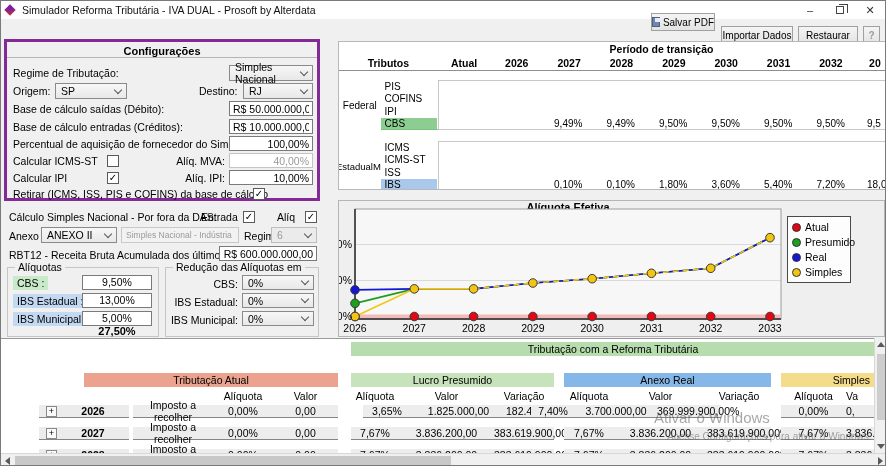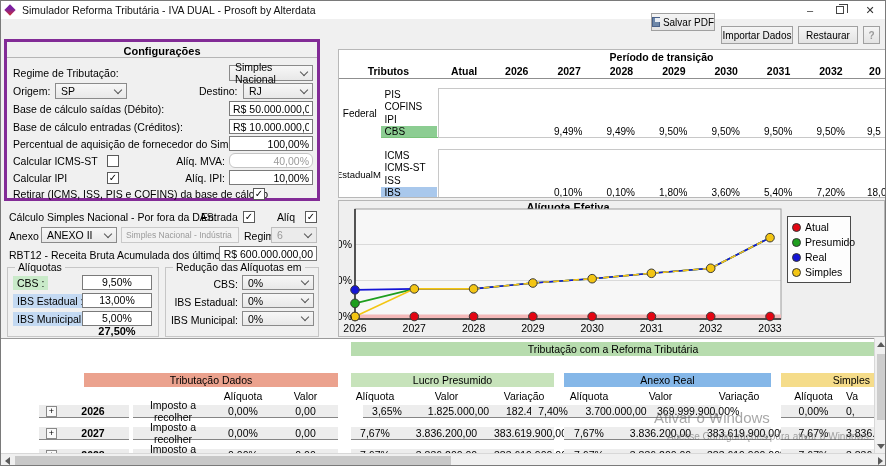--- a/index.html
+++ b/index.html
@@ -39,21 +39,21 @@
 
 .gbox{position:absolute;border:1px solid #c6c6c6}
 .gleg{position:absolute;top:-7px;left:7px;background:#f0f0f0;padding:0 3px;font-size:10.5px;white-space:nowrap}
 .chip{position:absolute;font-size:10.5px;padding:1px 4px;white-space:nowrap}
 .chip.g{background:#c9eac9}
 .chip.b{background:#c3d9f2}
 .vbox{position:absolute;border:1px solid #7a7a7a;background:#fff;font-size:10.5px;text-align:center;height:15px;line-height:13px}
 .totlbl{position:absolute;font-weight:bold;font-size:11px;text-align:center}
 
 
-.ttable{position:absolute;left:337px;top:48px;width:547px;height:149px;background:#fff;border:1px solid #b8b8b8;border-right:none;overflow:hidden;font-size:10px}
+.ttable{position:absolute;left:337px;top:40px;width:547px;height:149px;background:#fff;border:1px solid #b8b8b8;border-right:none;overflow:hidden;font-size:10px}
 .tt-h1{display:flex;height:13px;align-items:center}
 .tt-h1 .sp{width:99px}
 .tt-h1 .ph{flex:1;text-align:center;font-weight:bold;font-size:10.5px}
 .tt-h2{display:flex;height:16px;align-items:center;border-bottom:1px solid #8f8f8f}
 .tt-h2 .trib{width:99px;text-align:center;font-weight:bold;font-size:10.5px}
 .hcell{width:52.5px;text-align:center;font-weight:bold;font-size:10.5px}
 .hcell.c0{width:53px}
 .hcell.cL{width:28px;text-align:left;padding-left:12px;overflow:hidden;white-space:nowrap}
 .tt-blank{height:9px}
 .tt-gap{height:11px}
@@ -162,21 +162,21 @@
 
   <span class="lbl" style="left:6px;top:79px">Base de cálculo entradas (Créditos):</span>
   <input class="inp" style="left: 222px; top: 77px; width: 84px;" readonly="" value="R$ 10.000.000,00">
 
   <span class="lbl" style="left:6px;top:96px">Percentual de aquisição de fornecedor do Simples Nacional:</span>
   <input class="inp" style="left: 222px; top: 94px; width: 84px;" readonly="" value="100,00%">
 
   <span class="lbl" style="left:6px;top:113px">Calcular ICMS-ST</span>
   <span class="chk" style="left:100px;top:113px"></span>
   <span class="lbl r" style="left:150px;top:113px;width:68px">Alíq. MVA:</span>
-  <input class="inp dis" style="left: 222px; top: 111px; width: 84px; border-radius: 6px;" readonly="" value="40,00%">
+  <input class="inp dis" style="left: 222px; top: 111px; width: 84px;" readonly="" value="40,00%">
 
   <span class="lbl" style="left:6px;top:130px">Calcular IPI</span>
   <span class="chk on" style="left:100px;top:130px"></span>
   <span class="lbl r" style="left:150px;top:130px;width:68px">Alíq. IPI:</span>
   <input class="inp" style="left: 222px; top: 128px; width: 84px;" readonly="" value="10,00%">
 
   <span class="lbl" style="left:6px;top:146px">Retirar (ICMS, ISS, PIS e COFINS) da base de cálculo</span>
   <span class="chk on" style="left:246px;top:146px"></span>
 </div>
 
@@ -377,21 +377,21 @@
       <div class="leg-item">
         <span class="leg-dot" style="background: rgb(243, 197, 19);"></span>
         <span class="leg-lab">Simples</span>
       </div>
     </div>
 </div>
 
 <div class="bottom">
   <div class="banner reform" style="left:350px;top:3px;width:524px">Tributação com a Reforma Tributária</div>
 
-  <div class="banner salmon" style="left:83px;top:34px;width:254px">Tributação Dados</div>
+  <div class="banner salmon" style="left:83px;top:34px;width:254px">Tributação Atual</div>
   <div class="banner green" style="left:350px;top:34px;width:203px">Lucro Presumido</div>
   <div class="banner blue" style="left:563px;top:34px;width:207px">Anexo Real</div>
   <div class="banner yellow" style="left:780px;top:34px;width:94px">Simples</div>
 
   <div class="hrow" style="left:132px;top:51px;width:205px">
     <div style="width:80px"></div>
     <div style="width:60px">Alíquota</div>
     <div style="width:65px">Valor</div>
   </div>
   <div class="hrow" style="left:350px;top:51px;width:203px">

